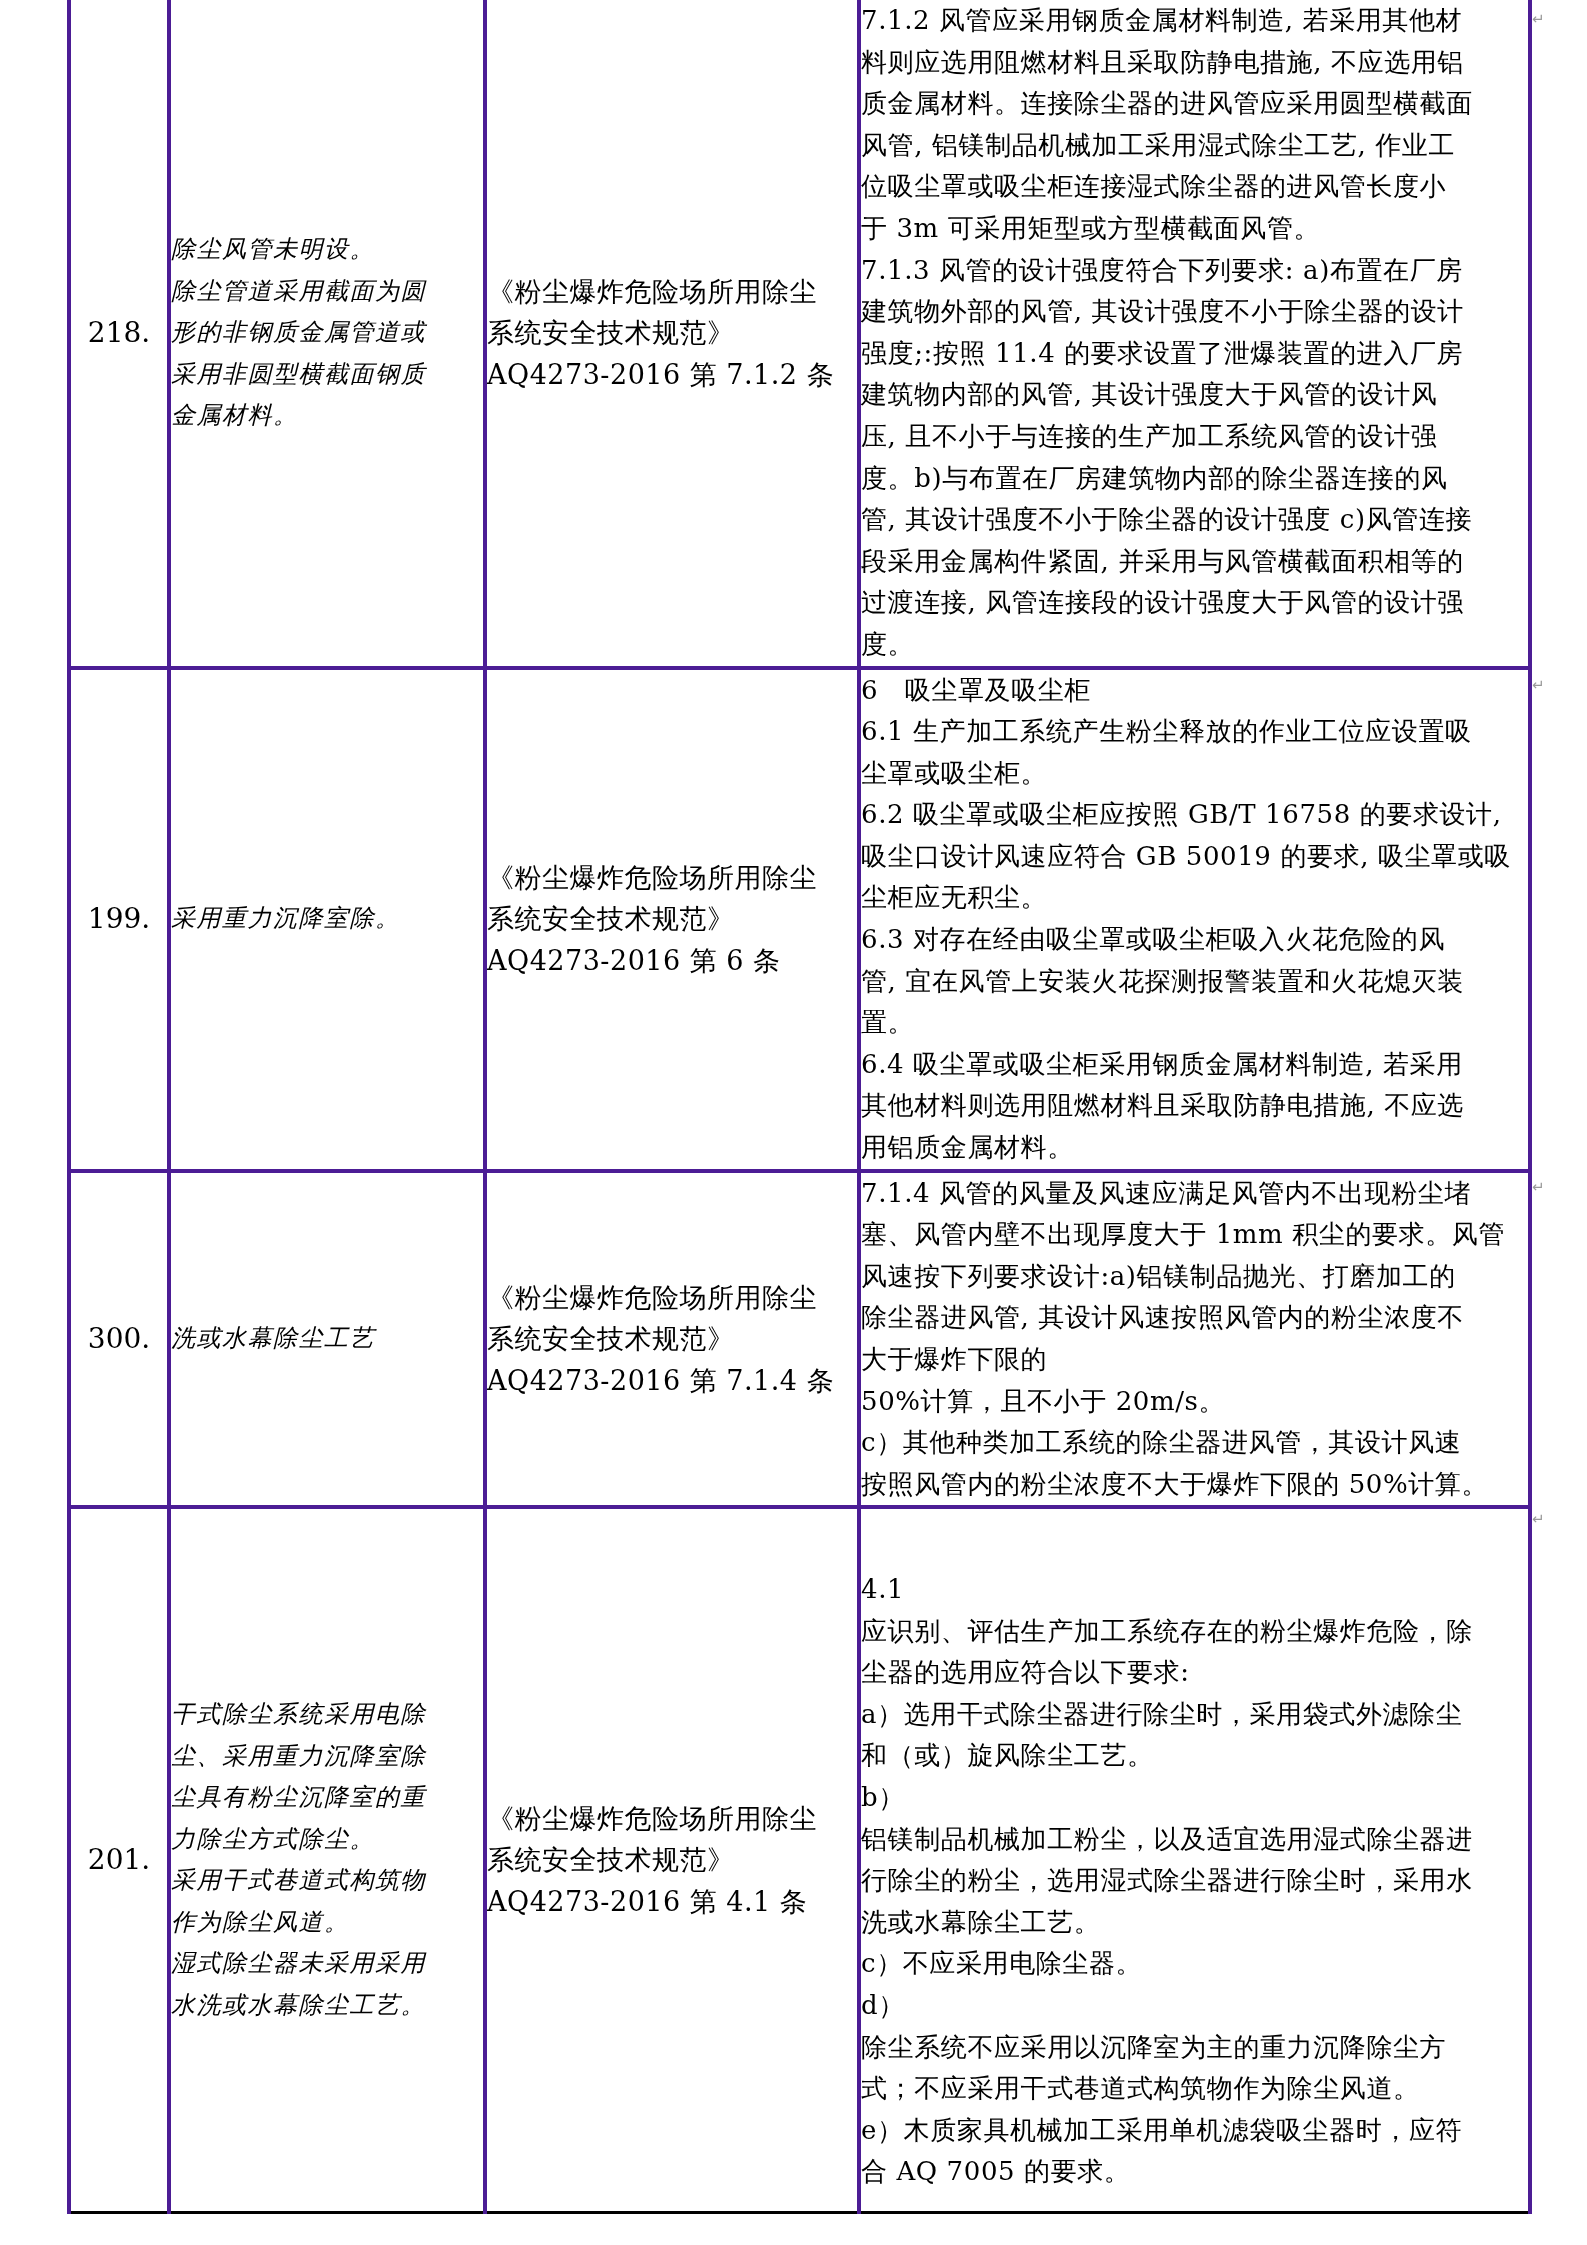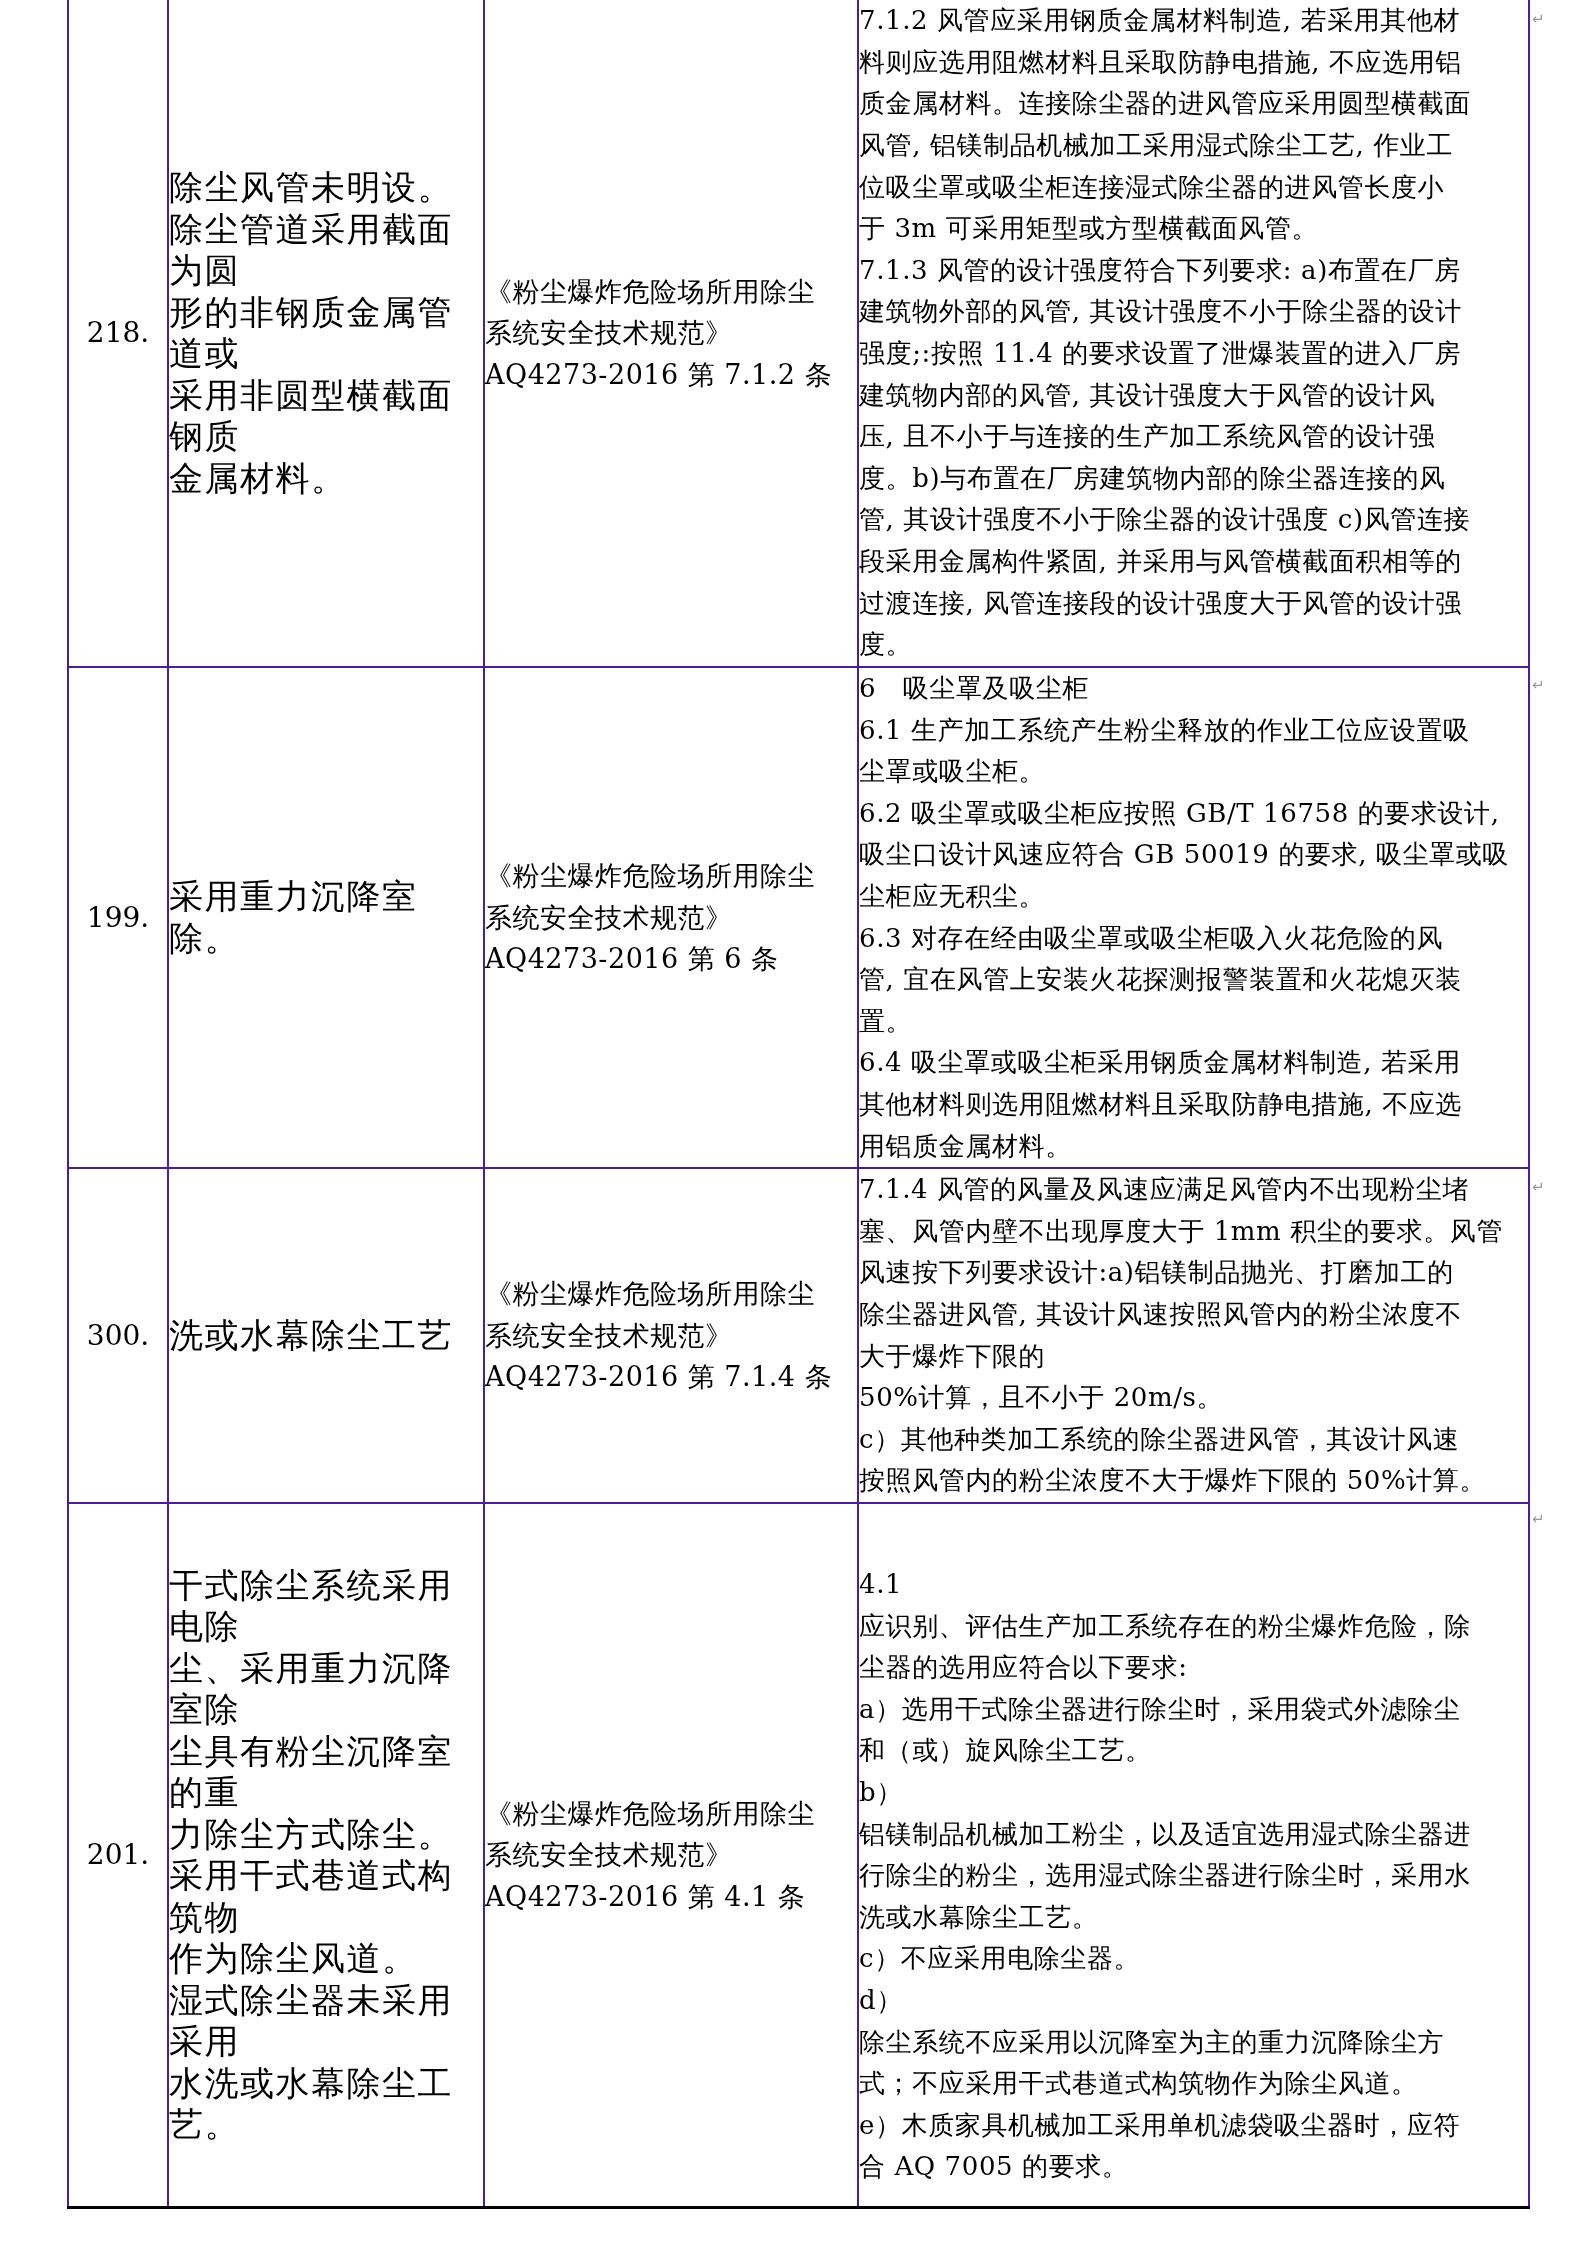--- a/index.html
+++ b/index.html
@@ -18,45 +18,46 @@
   }
   table.doc-table {
     position: absolute;
     left: 67px;
     top: 0;
     width: 1461px;
     border-collapse: collapse;
     table-layout: fixed;
   }
   table.doc-table td {
-    border: 2px solid #4c1d95;
+    border: 4px solid #4c1d95;
     vertical-align: middle;
     overflow: hidden;
     padding: 0;
   }
   
   tr.row-0 td { border-top: none; }
   tr.row-3 td { border-bottom: 3px solid #000000; }
 
   .col-no    { width: 100px; }
   .col-prob  { width: 316px; }
   .col-basis { width: 374px; }
   .col-det   { width: 671px; }
 
   td.cell-no {
     text-align: center;
     font-size: 28px;
     line-height: 41.5px;
   }
   td.cell-prob {
-    font-size: 34px;
+    font-size: 24px;
     line-height: 41.5px;
     letter-spacing: 1.5px;
     padding: 0 2px 0 13px;
     white-space: pre-line;
+    font-style: italic;
   }
   td.cell-basis {
     font-size: 27px;
     line-height: 41.5px;
     letter-spacing: 0.5px;
     padding: 0 6px 0 15px;
     white-space: pre-line;
     margin-top: 33px;
   }
   td.cell-det {

